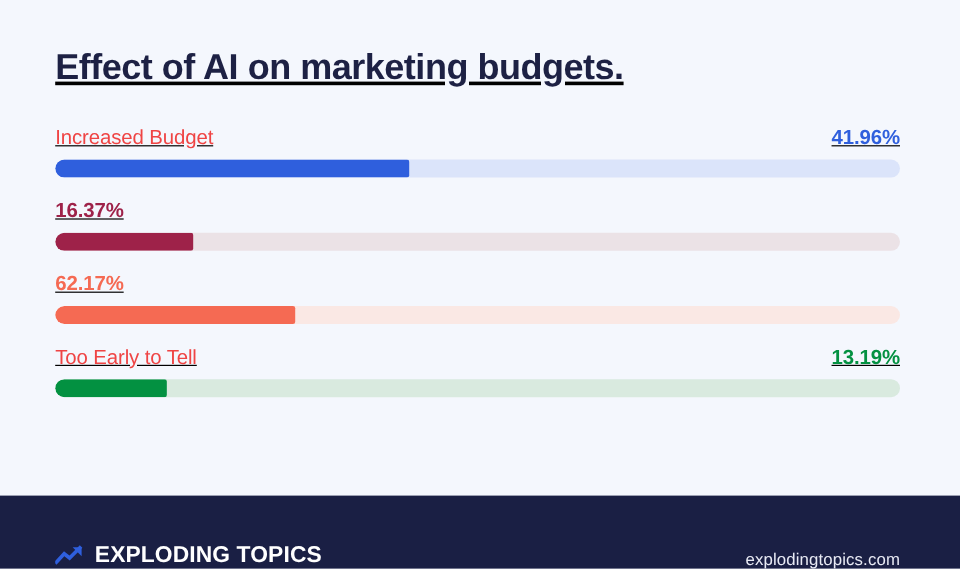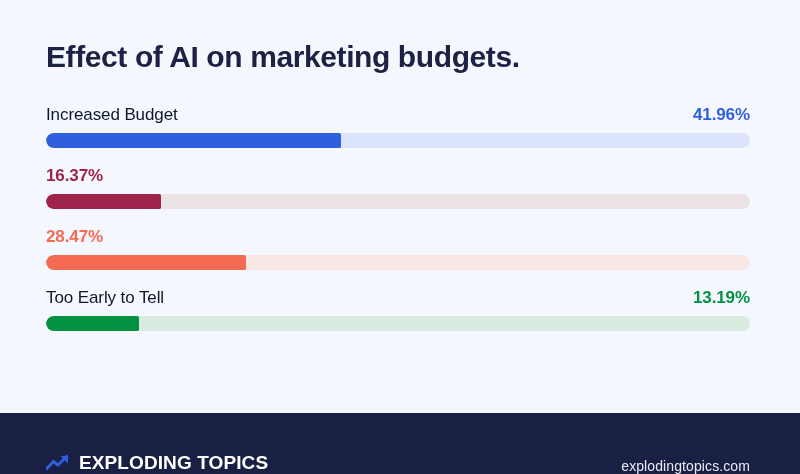--- a/index.html
+++ b/index.html
@@ -19,20 +19,21 @@
     height: 474px;
     background: #f4f7fd;
     box-sizing: border-box;
     display: flex;
     flex-direction: column;
   }
   .content {
     flex: 1 1 auto;
     padding: 40px 50px 0 46px;
     box-sizing: border-box;
+    text-decoration: underline;
   }
   .chart-title {
     font-size: 30px;
     font-weight: 700;
     color: #1d2144;
     letter-spacing: -0.4px;
     margin: 0 0 30px 0;
     line-height: 1.15;
   }
   .bars {
@@ -45,21 +46,21 @@
   }
   .bar-head {
     display: flex;
     align-items: baseline;
     justify-content: space-between;
     margin-bottom: 8px;
   }
   .bar-label {
     font-size: 17px;
     font-weight: 500;
-    color: #0f172a;
+    color: #ef4444;
     letter-spacing: -0.1px;
   }
   .bar-value {
     font-size: 17px;
     font-weight: 700;
     letter-spacing: -0.1px;
   }
   .bar-track {
     position: relative;
     width: 704px;
@@ -132,21 +133,21 @@
         <div class="bar-head">
           <span class="bar-value" style="color:#9e2249;">16.37%</span>
         </div>
         <div class="bar-track" style="background:#ebe2e6;">
           <div class="bar-fill" style="background:#9e2249; width:16.37%;"></div>
         </div>
       </div>
 
       <div class="bar-row">
         <div class="bar-head">
-          <span class="bar-value" style="color:#f56a53;">28.47%</span>
+          <span class="bar-value" style="color:#f56a53;">62.17%</span>
         </div>
         <div class="bar-track" style="background:#fae8e4;">
           <div class="bar-fill" style="background:#f56a53; width:28.47%;"></div>
         </div>
       </div>
 
       <div class="bar-row">
         <div class="bar-head">
           <span class="bar-label">Too Early to Tell</span>
           <span class="bar-value" style="color:#039141;">13.19%</span>

